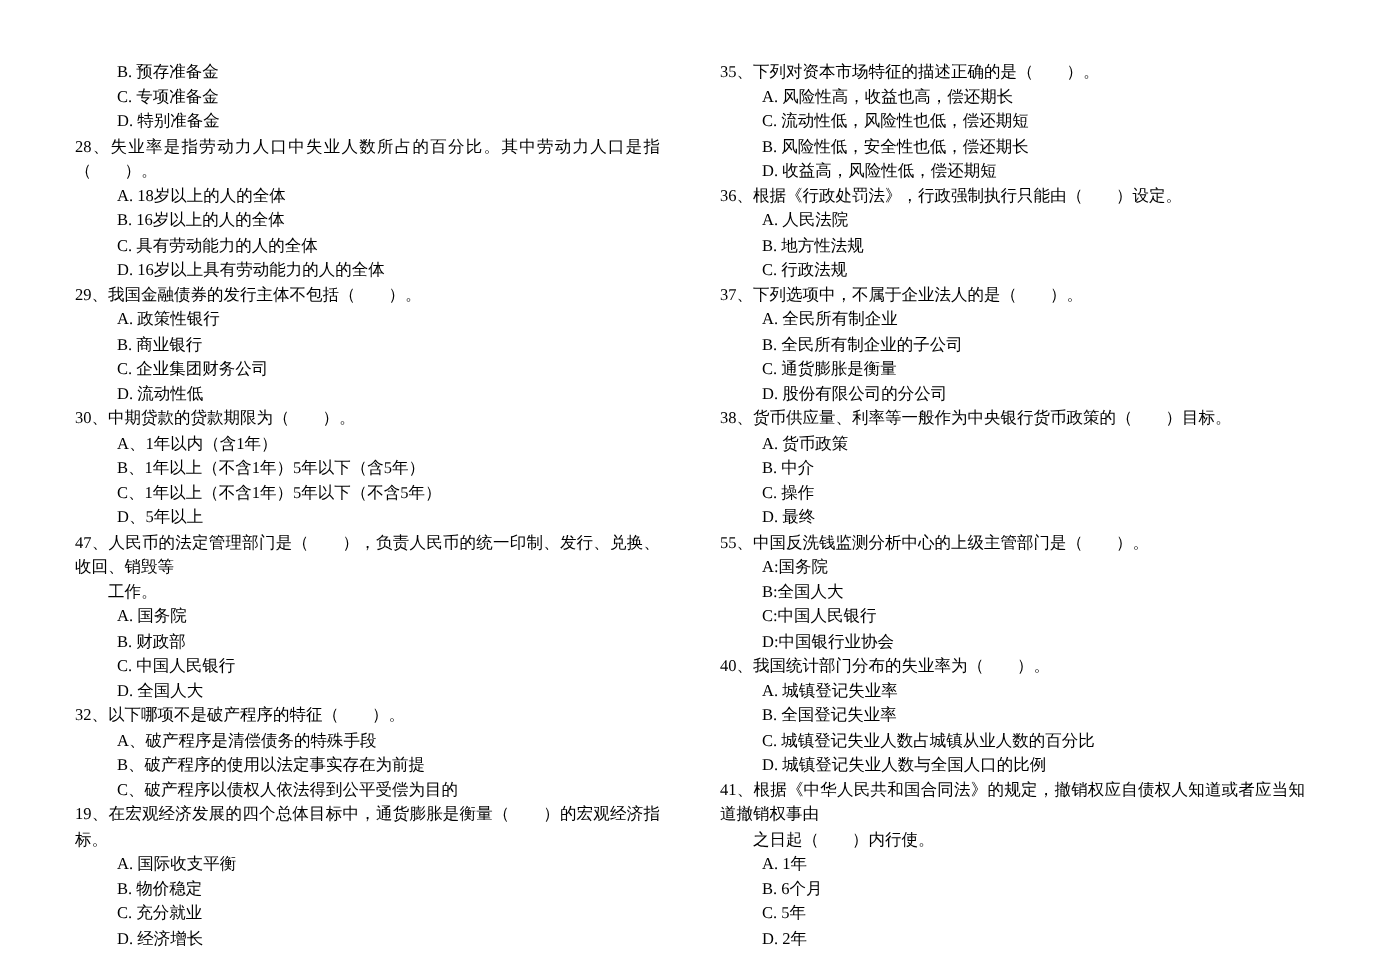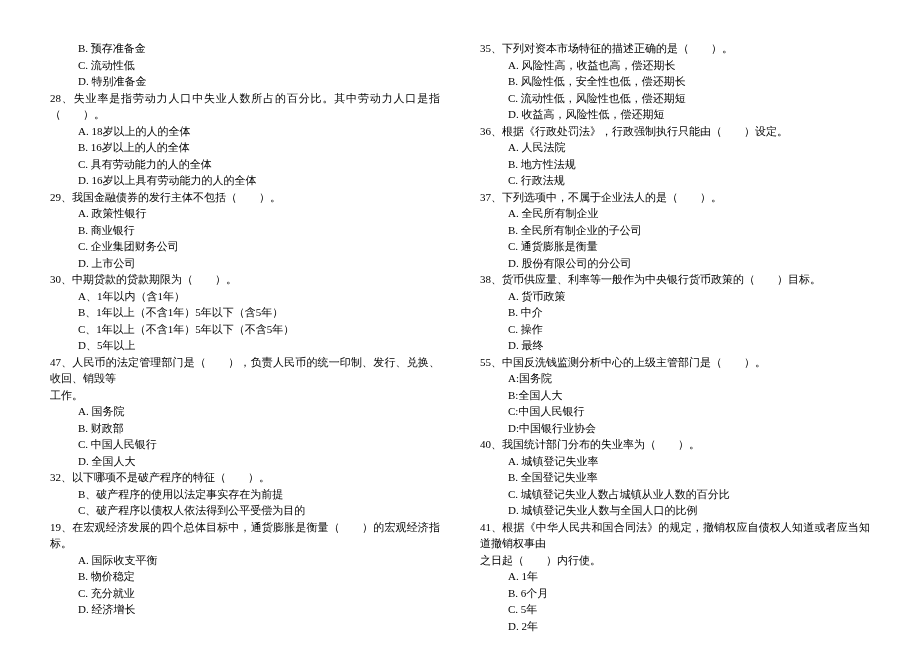--- a/index.html
+++ b/index.html
@@ -25,65 +25,67 @@
     .q-text {
       line-height: 1.5;
       text-align: justify;
     }
     .option {
       line-height: 1.5;
       padding-left: 28px;
     }
     .continuation {
       line-height: 1.5;
+      margin-left: 22px;
     }
   </style>
 </head>
 <body>
 
 <div class="columns">
   <div class="column" id="left-col">
       <div class="option">B. 预存准备金</div>
-      <div class="option">C. 流动性低</div>
+      <div class="option">C. 专项准备金</div>
       <div class="option">D. 特别准备金</div>
       <div class="q-text">28、失业率是指劳动力人口中失业人数所占的百分比。其中劳动力人口是指（　　）。</div>
       <div class="option">A. 18岁以上的人的全体</div>
       <div class="option">B. 16岁以上的人的全体</div>
       <div class="option">C. 具有劳动能力的人的全体</div>
       <div class="option">D. 16岁以上具有劳动能力的人的全体</div>
       <div class="q-text">29、我国金融债券的发行主体不包括（　　）。</div>
       <div class="option">A. 政策性银行</div>
       <div class="option">B. 商业银行</div>
       <div class="option">C. 企业集团财务公司</div>
-      <div class="option">D. 上市公司</div>
+      <div class="option">D. 流动性低</div>
       <div class="q-text">30、中期贷款的贷款期限为（　　）。</div>
       <div class="option">A、1年以内（含1年）</div>
       <div class="option">B、1年以上（不含1年）5年以下（含5年）</div>
       <div class="option">C、1年以上（不含1年）5年以下（不含5年）</div>
       <div class="option">D、5年以上</div>
       <div class="q-text">47、人民币的法定管理部门是（　　），负责人民币的统一印制、发行、兑换、收回、销毁等</div>
       <div class="continuation">工作。</div>
       <div class="option">A. 国务院</div>
       <div class="option">B. 财政部</div>
       <div class="option">C. 中国人民银行</div>
       <div class="option">D. 全国人大</div>
       <div class="q-text">32、以下哪项不是破产程序的特征（　　）。</div>
+      <div class="option">A、破产程序是清偿债务的特殊手段</div>
       <div class="option">B、破产程序的使用以法定事实存在为前提</div>
       <div class="option">C、破产程序以债权人依法得到公平受偿为目的</div>
       <div class="q-text">19、在宏观经济发展的四个总体目标中，通货膨胀是衡量（　　）的宏观经济指标。</div>
       <div class="option">A. 国际收支平衡</div>
       <div class="option">B. 物价稳定</div>
       <div class="option">C. 充分就业</div>
       <div class="option">D. 经济增长</div>
     </div>
   <div class="column" id="right-col">
       <div class="q-text">35、下列对资本市场特征的描述正确的是（　　）。</div>
       <div class="option">A. 风险性高，收益也高，偿还期长</div>
+      <div class="option">C. 流动性低，风险性也低，偿还期短</div>
       <div class="option">B. 风险性低，安全性也低，偿还期长</div>
-      <div class="option">C. 流动性低，风险性也低，偿还期短</div>
       <div class="option">D. 收益高，风险性低，偿还期短</div>
       <div class="q-text">36、根据《行政处罚法》，行政强制执行只能由（　　）设定。</div>
       <div class="option">A. 人民法院</div>
       <div class="option">B. 地方性法规</div>
       <div class="option">C. 行政法规</div>
       <div class="q-text">37、下列选项中，不属于企业法人的是（　　）。</div>
       <div class="option">A. 全民所有制企业</div>
       <div class="option">B. 全民所有制企业的子公司</div>
       <div class="option">C. 通货膨胀是衡量</div>
       <div class="option">D. 股份有限公司的分公司</div>

